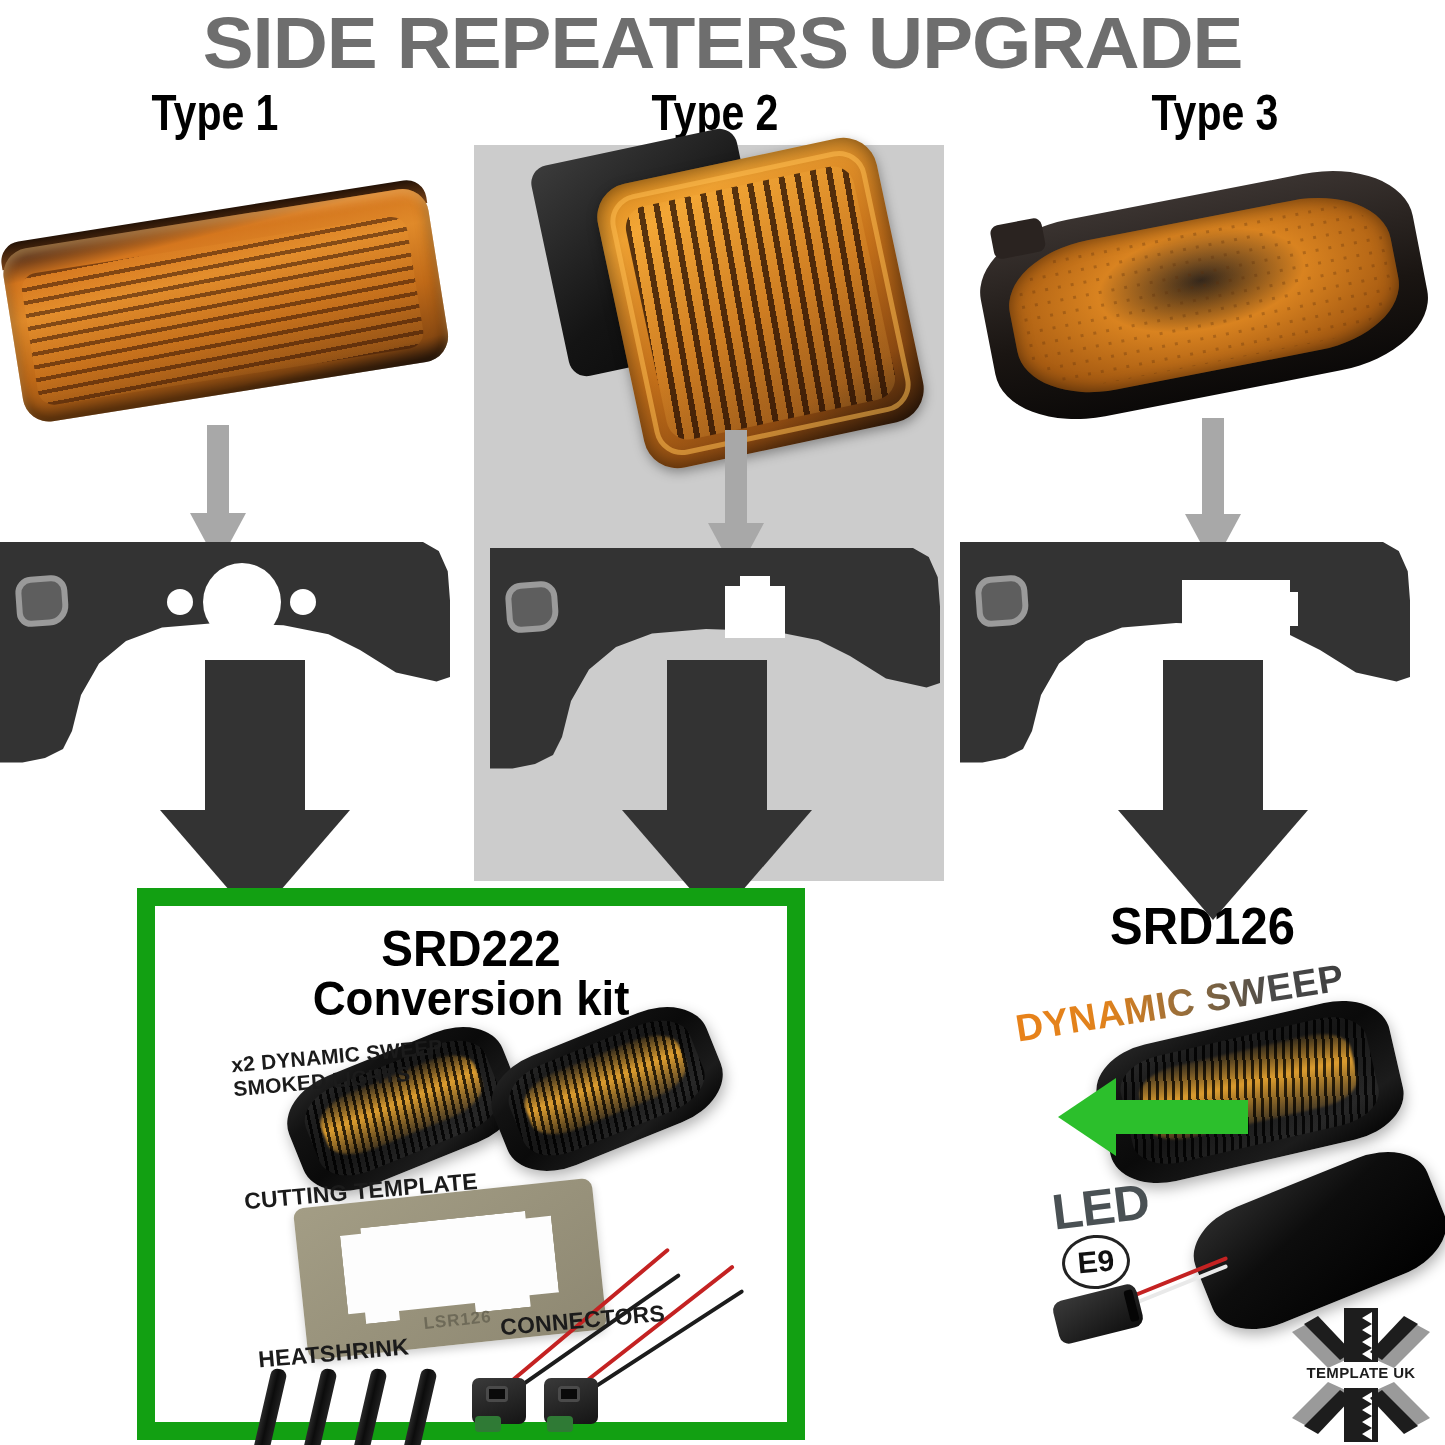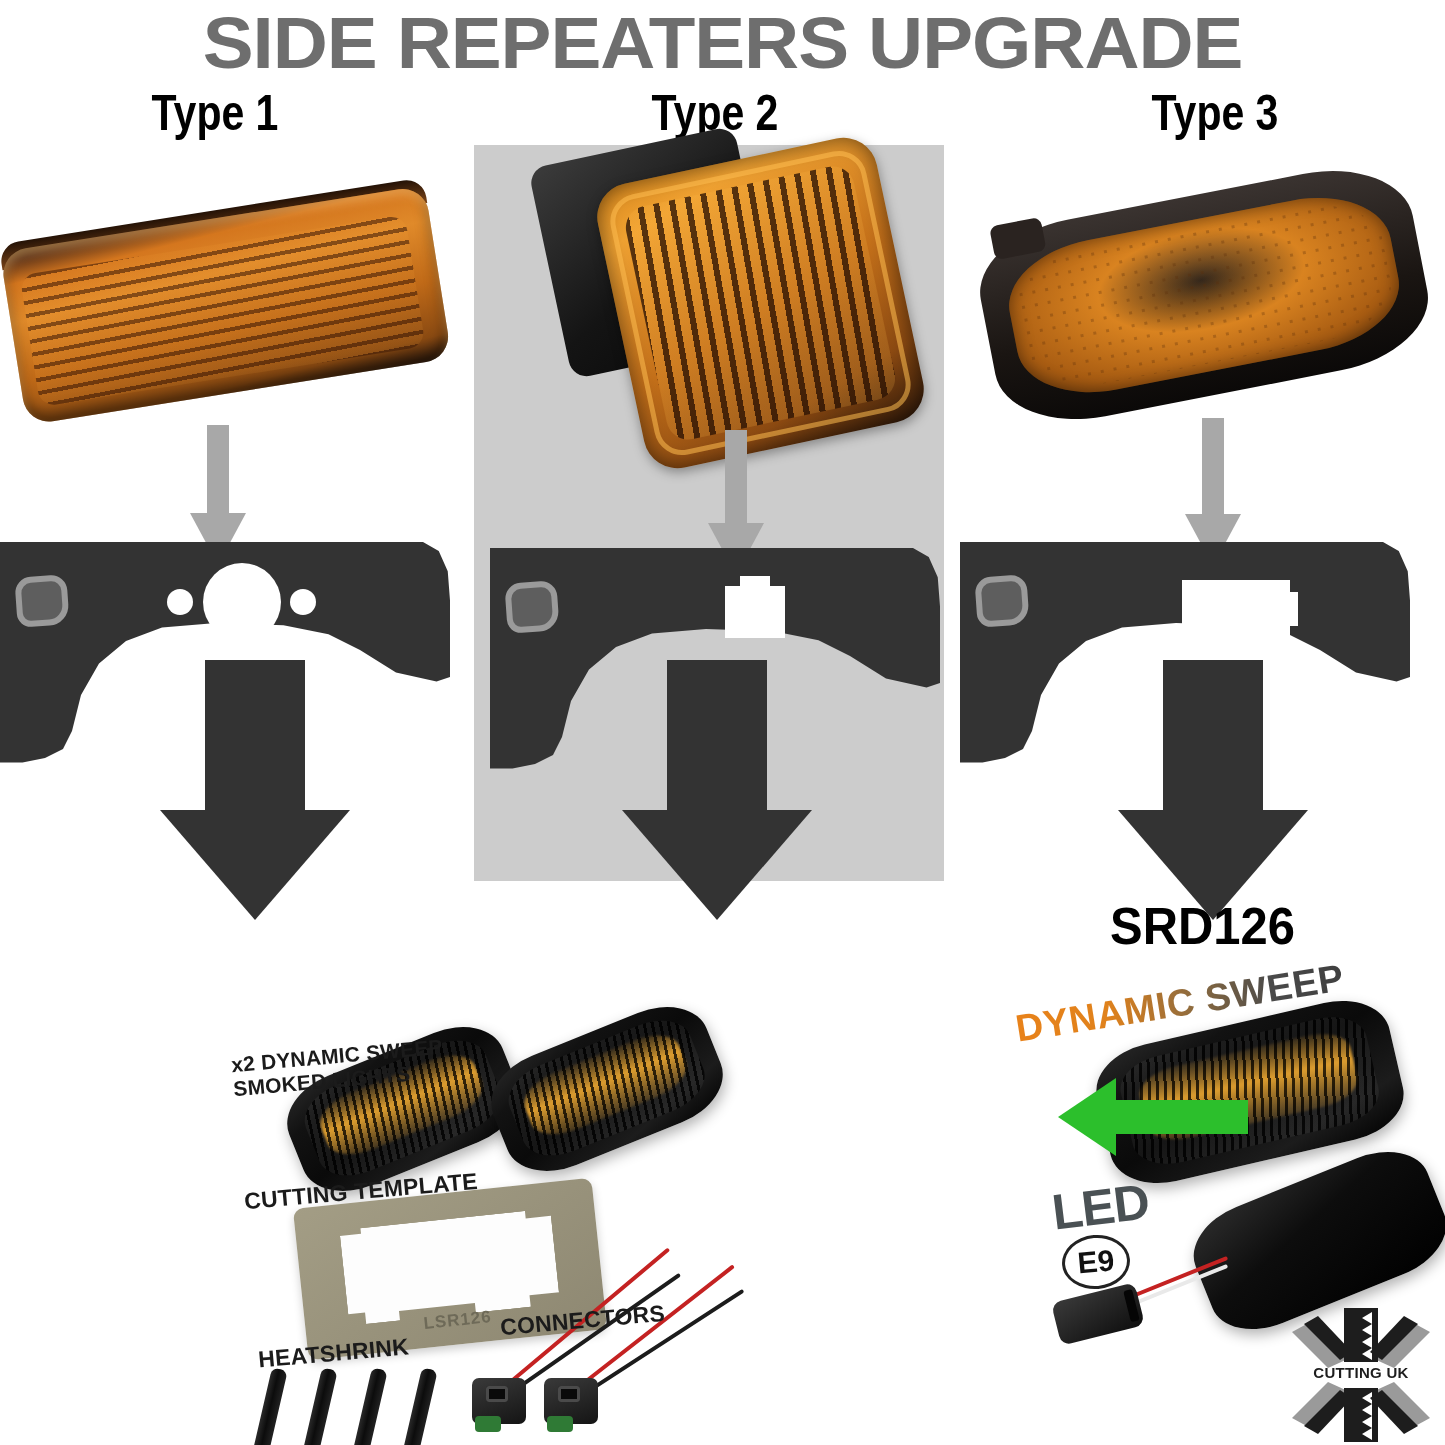--- a/index.html
+++ b/index.html
@@ -217,20 +217,26 @@
     <div class="shape"></div>
     <div class="marker"></div>
     <div class="hole" style="left:222px;top:38px;width:108px;height:60px;"></div>
     <div class="hole" style="left:326px;top:50px;width:12px;height:34px;"></div>
   </div>
   <div class="barrow" style="left:1118px;top:660px;height:250px;">
     <div class="shaft" style="height:155px;"></div>
     <div class="head" style="top:150px;"></div>
   </div>
 
+  <div class="greenbox">
+    <div class="kit-title">
+      <span>SRD222</span>
+      <span class="l2">Conversion kit</span>
+    </div>
+  </div>
 
   <div class="smoked sm1">
     <div class="glow"></div>
       <div class="ribs"></div>
   </div>
   <div class="smoked sm2">
     <div class="glow"></div>
       <div class="ribs"></div>
   </div>
 
@@ -297,16 +303,16 @@
       </g>
       <g fill="#1d1d1d">
         <polygon points="16,18 30,10 64,46 52,54"></polygon>
         <polygon points="130,18 116,10 82,46 94,54"></polygon>
         <polygon points="16,120 30,128 64,92 52,84"></polygon>
         <polygon points="130,120 116,128 82,92 94,84"></polygon>
         <path d="M56 2 h34 v54 h-34 z M62 6 l10 6 -10 6 10 6 -10 6 10 6 -10 6 10 6 -10 6 v-48 z M84 6 l-10 6 10 6 -10 6 10 6 -10 6 10 6 -10 6 10 6 v-48 z"></path>
         <path d="M56 82 h34 v54 h-34 z M62 86 l10 6 -10 6 10 6 -10 6 10 6 -10 6 10 6 -10 6 v-48 z M84 86 l-10 6 10 6 -10 6 10 6 -10 6 10 6 -10 6 10 6 v-48 z"></path>
       </g>
     </svg>
-    <div class="logo-text">CUTTING UK</div>
+    <div class="logo-text">TEMPLATE UK</div>
   </div>
 
 </div>
 
 </body></html>

